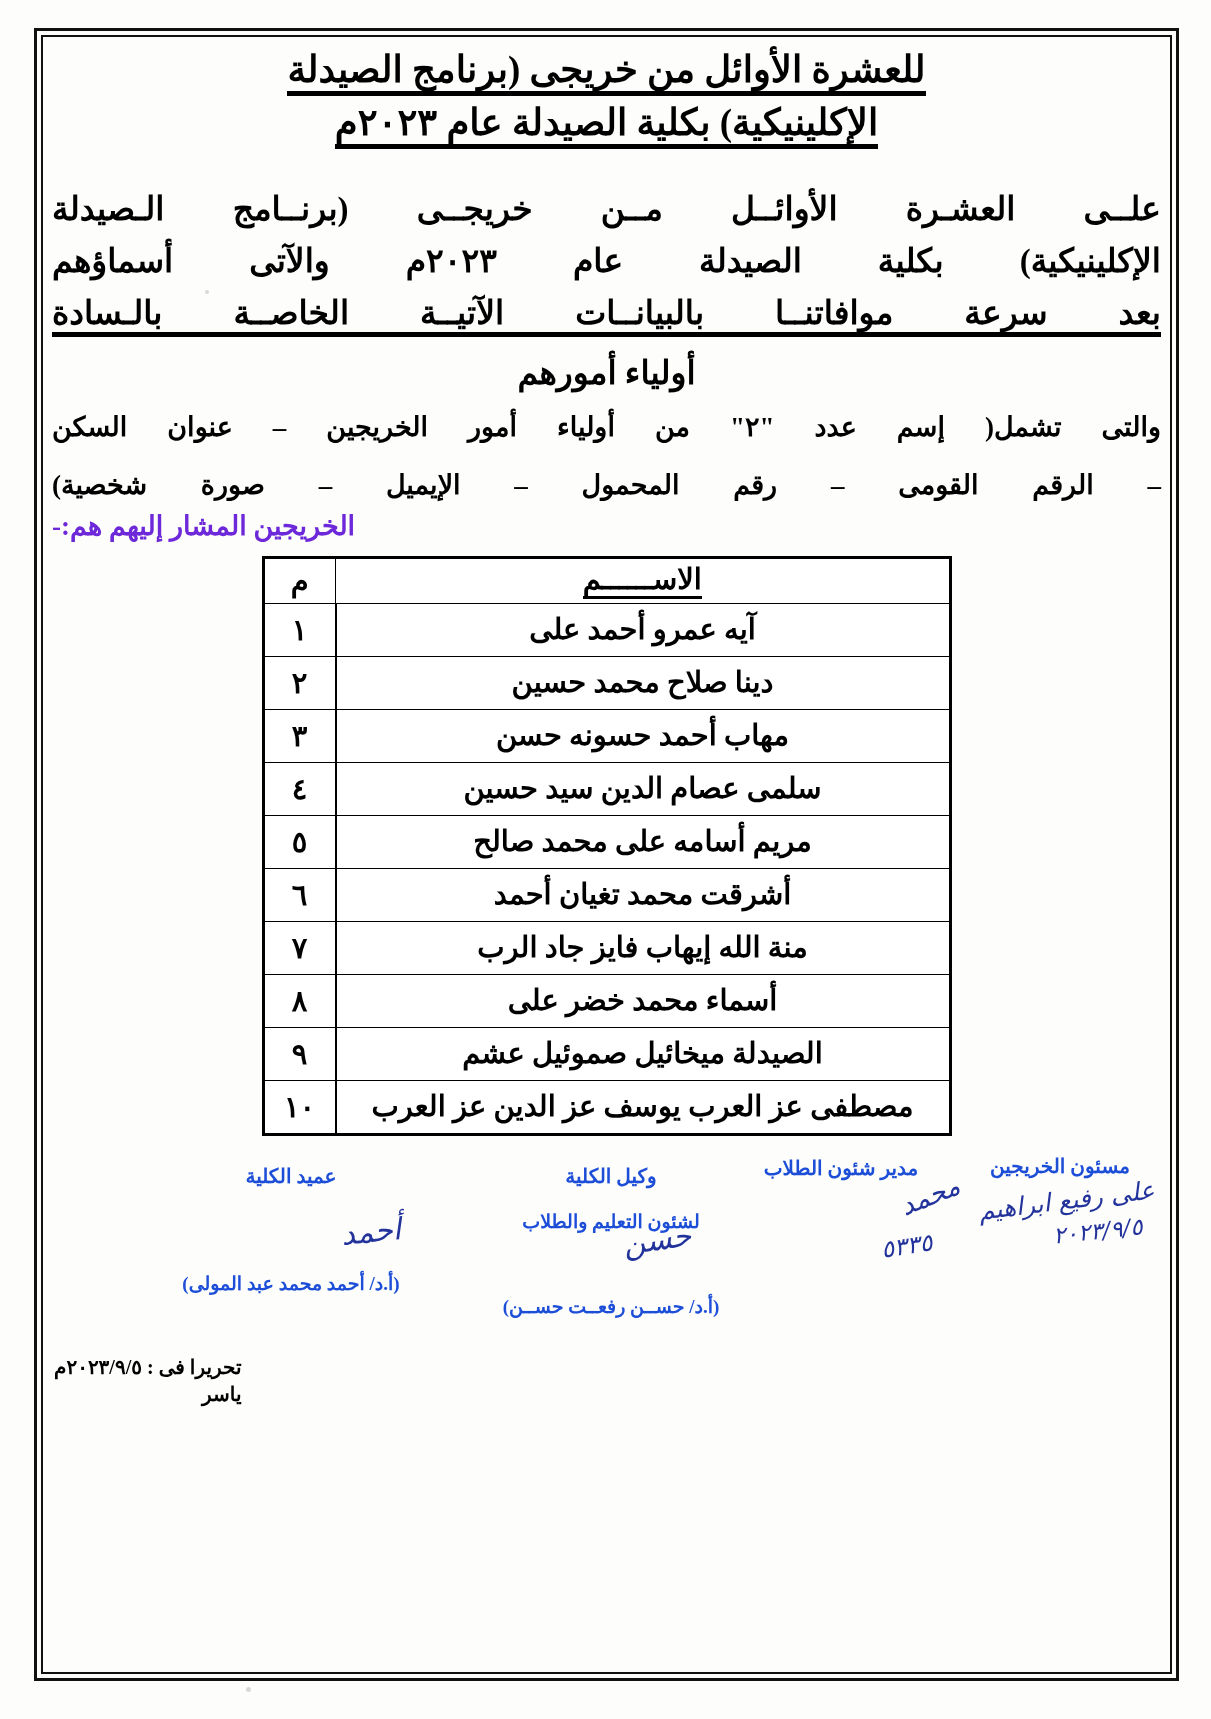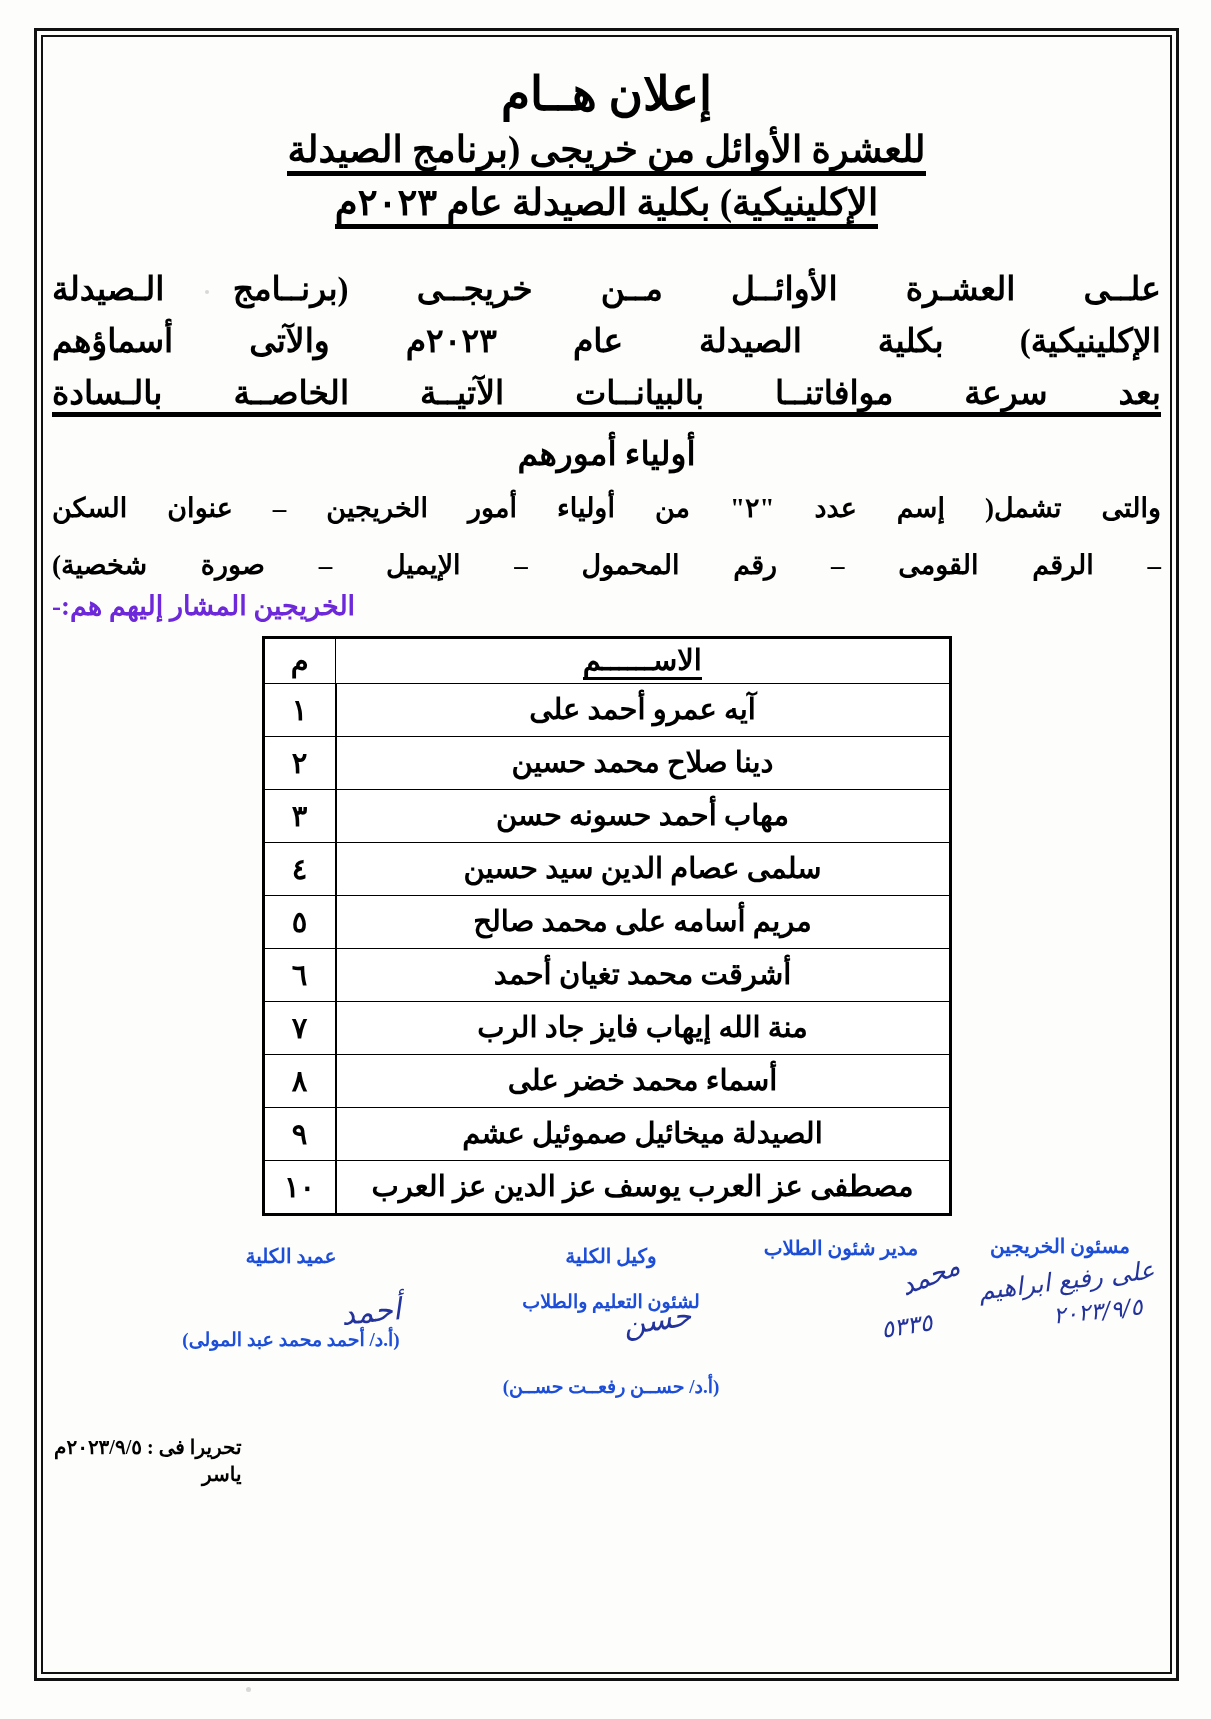--- a/index.html
+++ b/index.html
@@ -253,21 +253,20 @@
 
   <div class="speck" style="left:246px; top:1687px; width:5px; height:5px;"></div>
   <div class="speck" style="left:860px; top:646px; width:4px; height:4px;"></div>
   <div class="speck" style="left:205px; top:290px; width:4px; height:4px;"></div>
 
   <div class="frame-outer"></div>
   <div class="frame-inner"></div>
 
   <div class="content">
 
-    <div class="title-main">إعلان هــام</div>
 
     <div class="title-sub">
       <span class="ul">للعشرة الأوائل من خريجى (برنامج الصيدلة</span><br>
       <span class="ul">الإكلينيكية) بكلية الصيدلة عام ٢٠٢٣م</span>
     </div>
 
     <div class="body-block">
       <div class="body-para">علــى العشـرة الأوائــل مــن خريجــى (برنــامج الـصيدلة</div>
       <div class="body-para">الإكلينيكية) بكلية الصيدلة عام ٢٠٢٣م والآتى أسماؤهم</div>
       <div class="body-para">
@@ -352,21 +351,21 @@
 
       <div class="sig-col col-c">
         <div class="sig-title">وكيل الكلية</div>
         <div class="sig-title2">لشئون التعليم والطلاب</div>
         <div class="sig-name">(أ.د/ حســن رفعــت حســن)</div>
       </div>
       <div class="handwrite hw-5">حسن</div>
 
       <div class="sig-col col-d">
         <div class="sig-title">عميد الكلية</div>
-        <div class="sig-name" style="margin-top:60px;">(أ.د/ أحمد محمد عبد المولى)</div>
+        <div class="sig-name" style="margin-top:84px;">(أ.د/ أحمد محمد عبد المولى)</div>
       </div>
       <div class="handwrite hw-6">أحمد</div>
 
       <div class="date-block">
         <div class="date-line">تحريرا فى : ٢٠٢٣/٩/٥م</div>
         <div class="date-line2">ياسر</div>
       </div>
     </div>
 
   </div>

